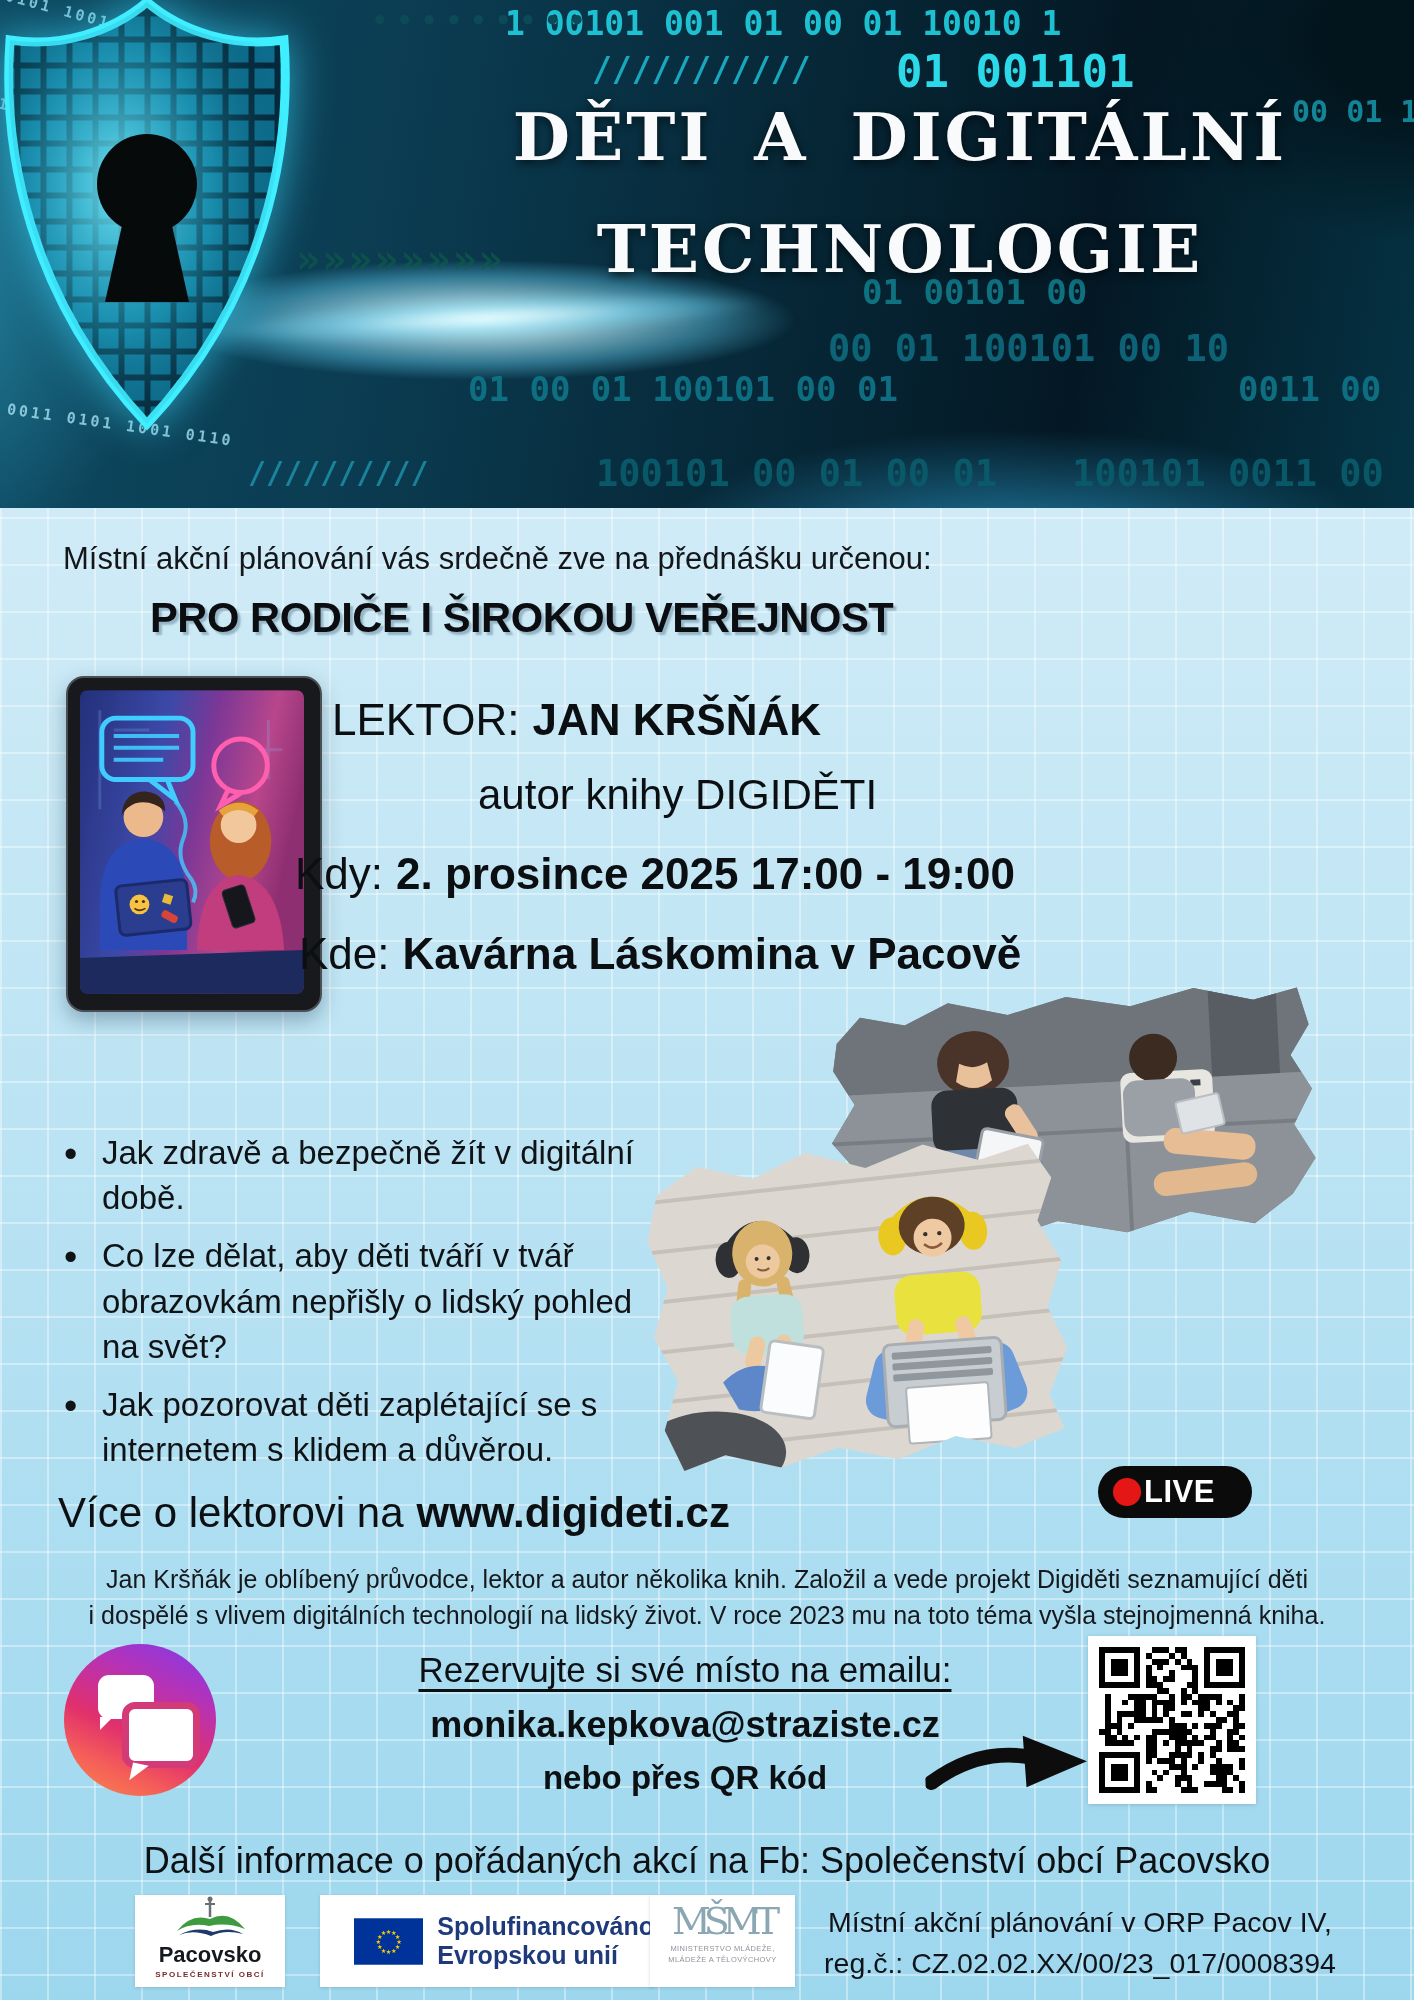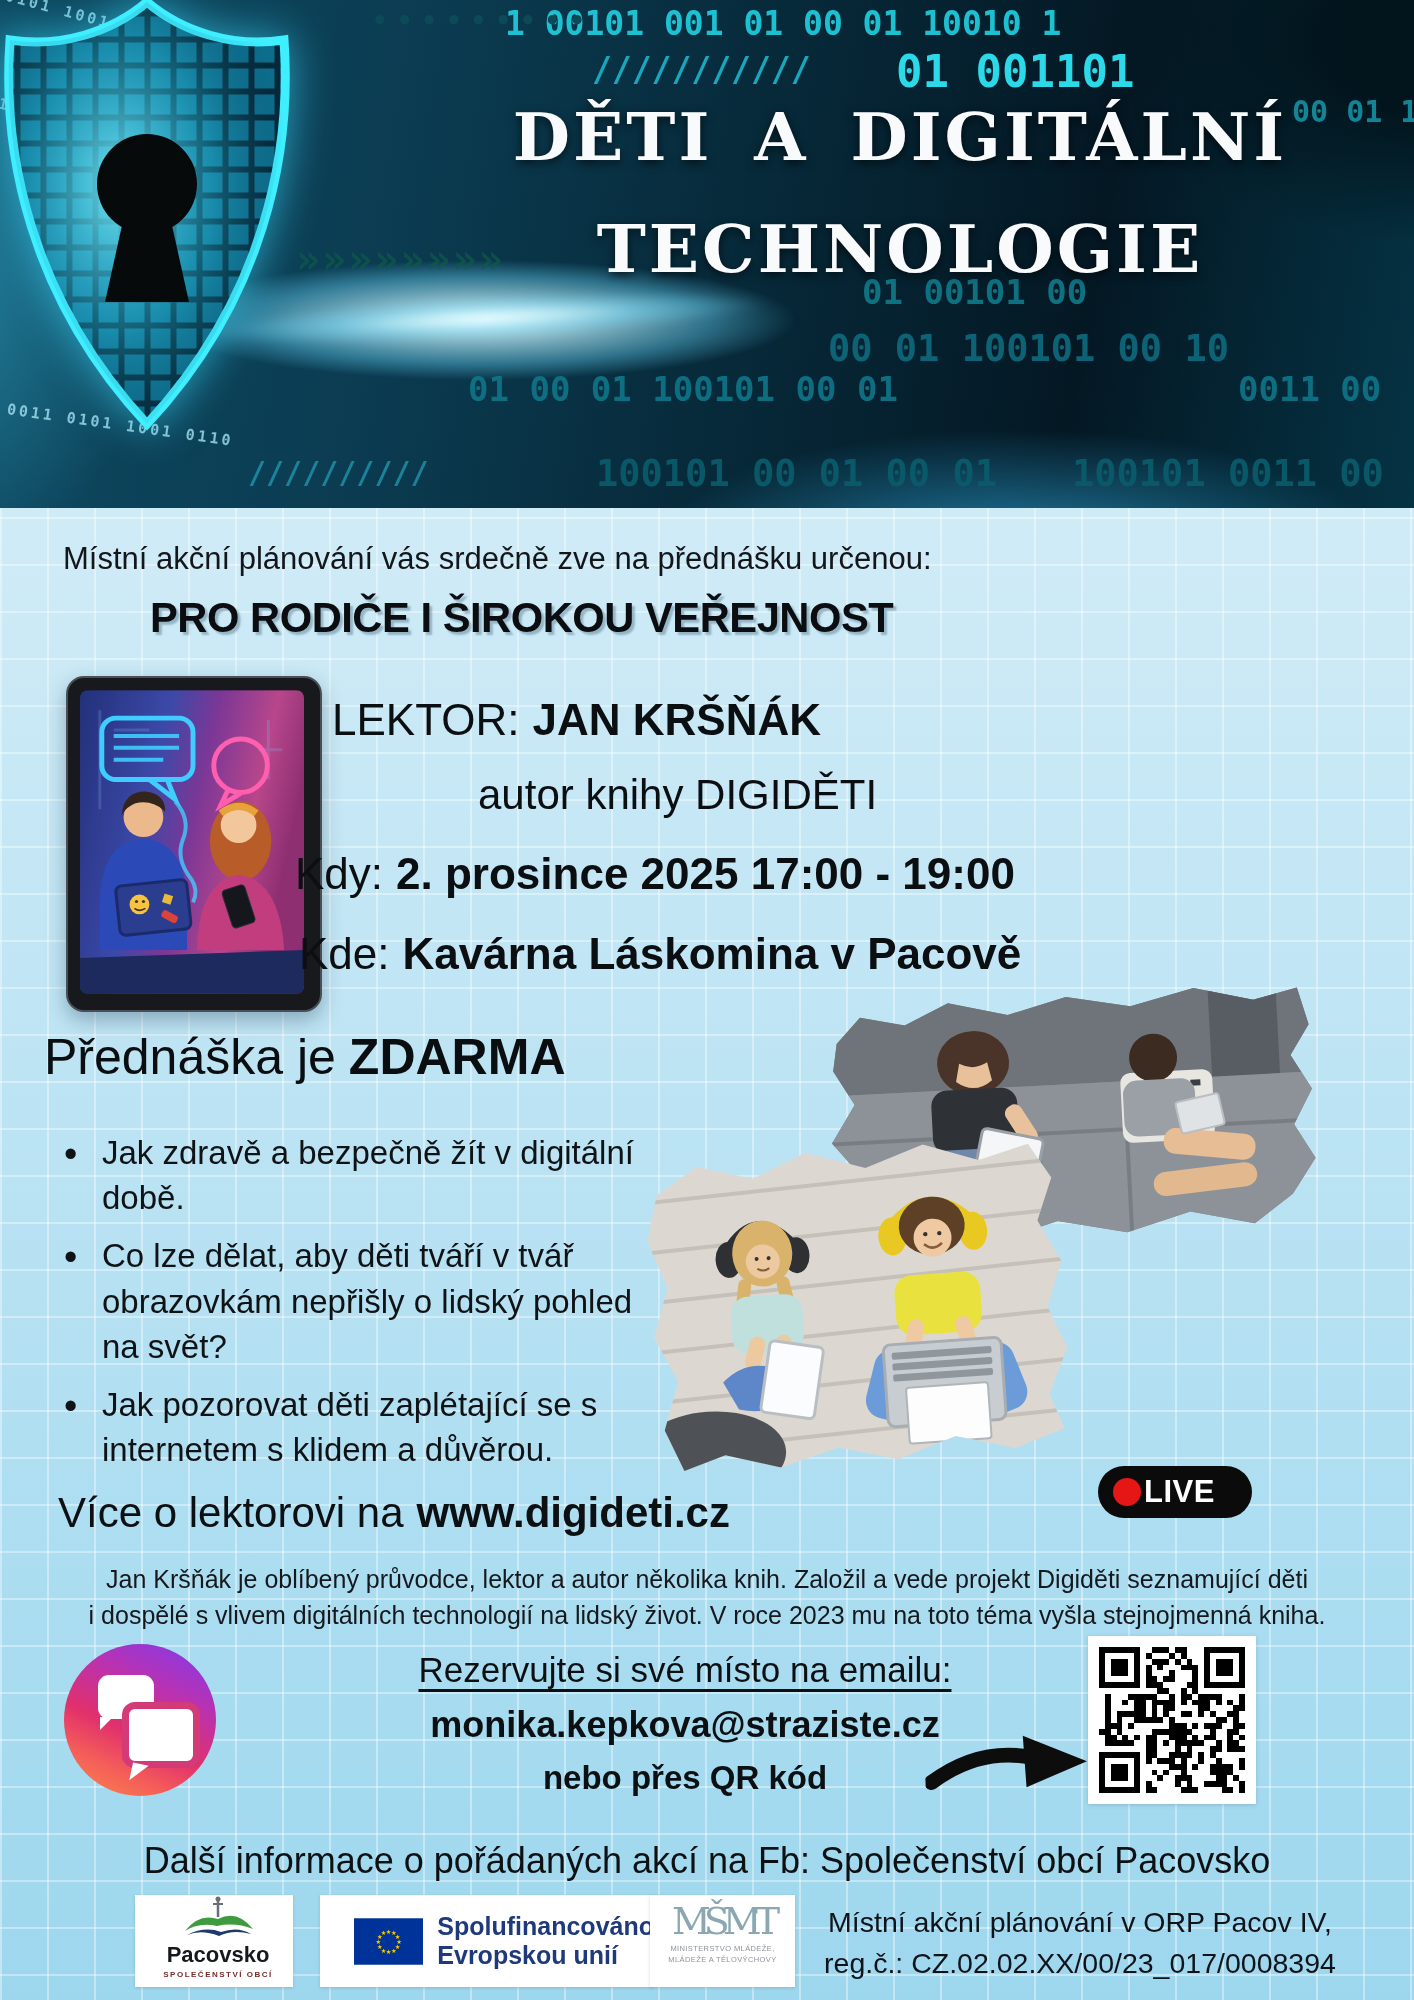--- a/index.html
+++ b/index.html
@@ -101,21 +101,21 @@
   .resv-email{font-size:36px;font-weight:800;margin-top:14px;}
   .resv-l3{font-size:33px;font-weight:800;margin-top:13px;}
   .arrow{position:absolute;top:1728px;left:925px;width:168px;height:76px;z-index:2;transform:rotate(-2deg);}
   .qr-box{position:absolute;top:1636px;left:1088px;width:168px;height:168px;background:#fff;z-index:2;
     box-shadow:0 1px 4px rgba(60,90,110,.25);}
   .qr-box svg{position:absolute;top:11px;left:11px;}
   
   .fb-line{position:absolute;top:1840px;left:0;width:1414px;text-align:center;font-size:36px;z-index:2;color:#0e1114;}
   .logo-box{position:absolute;top:1895px;height:92px;background:#fff;z-index:2;
     box-shadow:0 1px 3px rgba(70,100,120,.25);}
-  .pacovsko{left:135px;width:150px;text-align:center;padding-left:8px;}
+  .pacovsko{left:135px;width:150px;text-align:center;}
   .pac-name{font-size:22px;font-weight:700;color:#15181c;margin-top:-3px;}
   .pac-sub{font-size:8px;letter-spacing:1.5px;color:#7a2a2a;font-weight:700;margin-top:2px;}
   .eu{left:320px;width:310px;display:flex;align-items:center;padding-left:24px;}
   .eu svg{margin-left:10px;}
   .eu-text{margin-left:14px;font-size:25px;font-weight:700;color:#1f3a7a;line-height:1.18;}
   .msmt{left:650px;width:145px;text-align:center;overflow:visible;}
   .msmt-mark{font-family:"DejaVu Serif",serif;font-size:38px;color:#8aa7b2;letter-spacing:-7px;margin-top:4px;}
   .msmt-cap{font-size:7.5px;color:#8d9399;letter-spacing:.4px;line-height:1.5;white-space:nowrap;}
   .project{position:absolute;top:1902px;left:810px;width:540px;text-align:center;z-index:2;
     font-size:28.5px;line-height:1.45;color:#10141a;}
@@ -214,23 +214,20 @@
   <div class="lec lec2">
     <span>autor knihy DIGIDĚTI</span>
   </div>
   <div class="lec lec3">
     <span>Kdy:</span><span class="bold gap">2. prosince 2025 17:00 - 19:00</span>
   </div>
   <div class="lec lec4">
     <span>Kde:</span><span class="bold gap">Kavárna Láskomina v Pacově</span>
   </div>
 
-  <div class="zdarma">
-    <span>Přednáška je</span><span class="bold gap">ZDARMA</span>
-  </div>
   <ul class="bullets">
     <li><span>Jak zdravě a bezpečně žít v digitální době.</span></li>
     <li><span>Co lze dělat, aby děti tváří v tvář obrazovkám nepřišly o lidský pohled na svět?</span></li>
     <li><span>Jak pozorovat děti zaplétající se s internetem s klidem a důvěrou.</span></li>
   </ul>
 
   <div class="photo photo1">
     <svg width="492" height="248" viewBox="0 0 492 248">
       <rect width="492" height="248" fill="#84898f"></rect>
       <rect x="0" y="0" width="492" height="92" fill="#6f747a"></rect>

